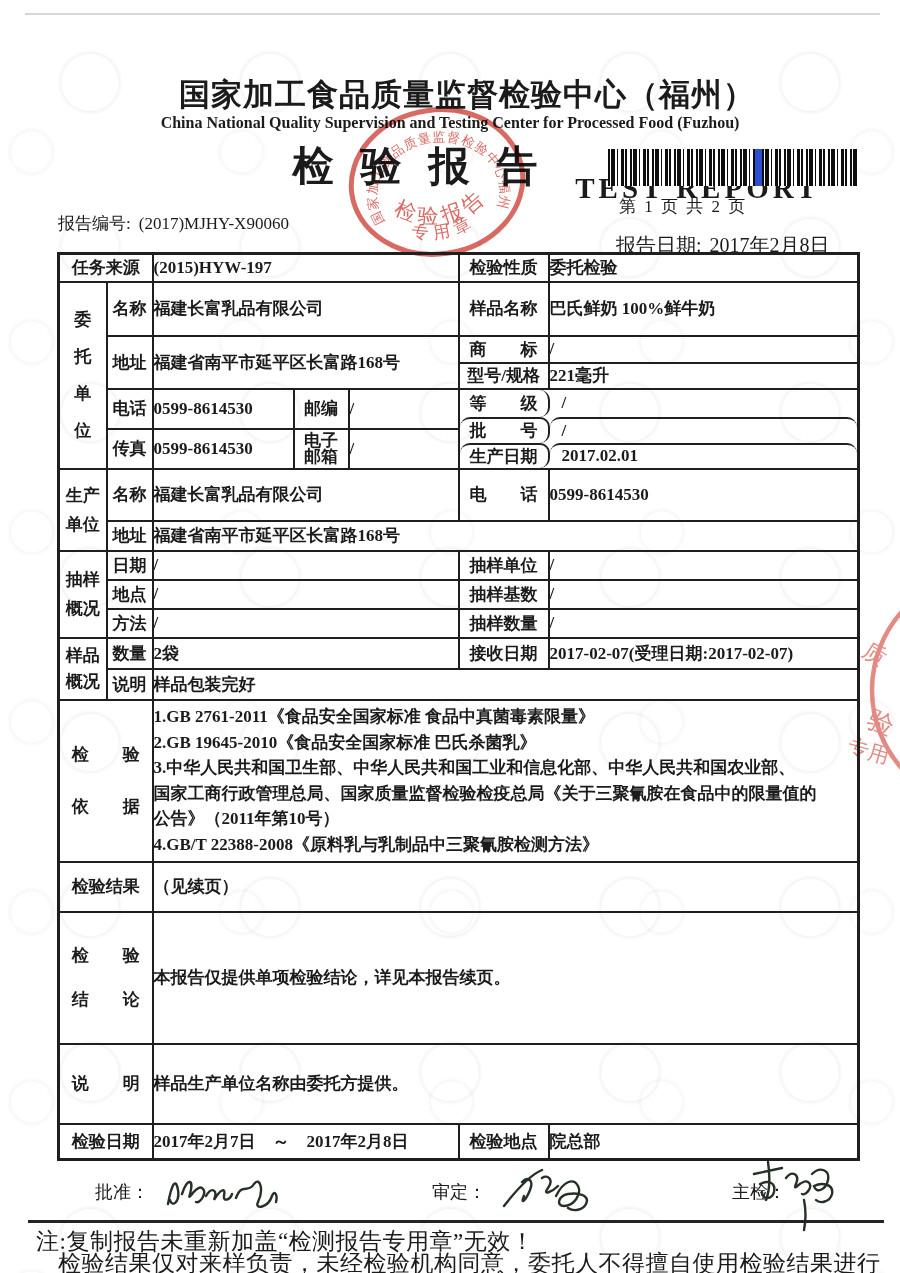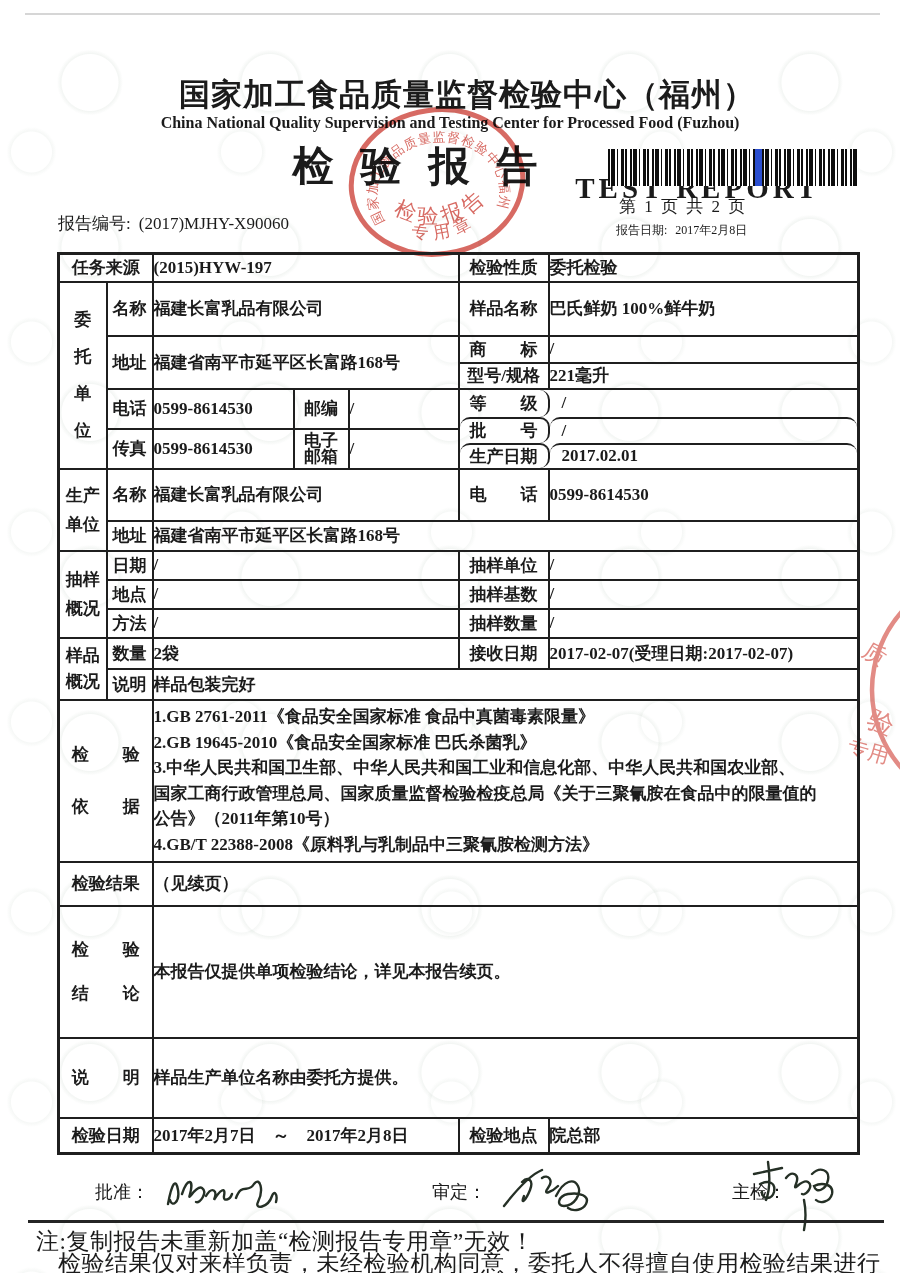--- a/index.html
+++ b/index.html
@@ -21,21 +21,21 @@
   .titlecn{left:0;top:139px;width:830px;text-align:center;font-size:41px;font-weight:bold;letter-spacing:27px;text-indent:27px;}
   .titleen{left:0;top:172px;width:820px;text-align:right;font-size:29px;font-weight:bold;letter-spacing:4px;}
   .barcode{
     left:608px;top:149px;width:250px;height:37px;
     background:
       linear-gradient(#2b4fd0,#2b4fd0) 147px 0/7px 100% no-repeat,
       repeating-linear-gradient(90deg,#0d0d0d 0 2px,#fff 2px 3px,#0d0d0d 3px 7px,#fff 7px 9px,#0d0d0d 9px 10px,#fff 10px 13px,#0d0d0d 13px 16px,#fff 16px 17px,#0d0d0d 17px 19px,#fff 19px 22px);
   }
   .pageinfo{left:619px;top:195px;font-size:17px;letter-spacing:2px;}
   .repno{left:58px;top:212px;font-size:17px;}
-  .repdate{left:616px;top:222px;font-size:12px;}
+  .repdate{left:616px;top:232px;font-size:20px;}
   .lblgap{margin-right:8px;}
 
   table.rpt{position:absolute;left:57px;top:252px;width:800px;border-collapse:collapse;table-layout:fixed;font-weight:bold;}
   table.rpt td{border:2px solid #1f1f1f;vertical-align:middle;font-size:17px;padding:0;overflow:hidden;}
   table.rpt{border:3px solid #1f1f1f;}
   td.lab{text-align:center;}
   td.val{padding-left:10px;}
   td.vald{padding-left:12px;}
   td.wide{padding-left:24px;}
   td.grp{text-align:center;white-space:pre-line;}
@@ -219,21 +219,21 @@
 依　　据</td>
         <td colspan="5" class="basis">
           <div>1.GB 2761-2011《食品安全国家标准 食品中真菌毒素限量》</div>
           <div>2.GB 19645-2010《食品安全国家标准 巴氏杀菌乳》</div>
           <div>3.中华人民共和国卫生部、中华人民共和国工业和信息化部、中华人民共和国农业部、</div>
           <div>国家工商行政管理总局、国家质量监督检验检疫总局《关于三聚氰胺在食品中的限量值的</div>
           <div>公告》（2011年第10号）</div>
           <div>4.GB/T 22388-2008《原料乳与乳制品中三聚氰胺检测方法》</div>
         </td>
       </tr>
-      <tr style="height:44px">
+      <tr style="height:50px">
         <td colspan="2" class="lab">检验结果</td>
         <td colspan="5" class="wide">（见续页）</td>
       </tr>
       <tr style="height:132px">
         <td colspan="2" class="ml lh44">检　　验
 结　　论</td>
         <td colspan="5" class="wide">本报告仅提供单项检验结论，详见本报告续页。</td>
       </tr>
       <tr style="height:80px">
         <td colspan="2" class="lab">说　　明</td>

